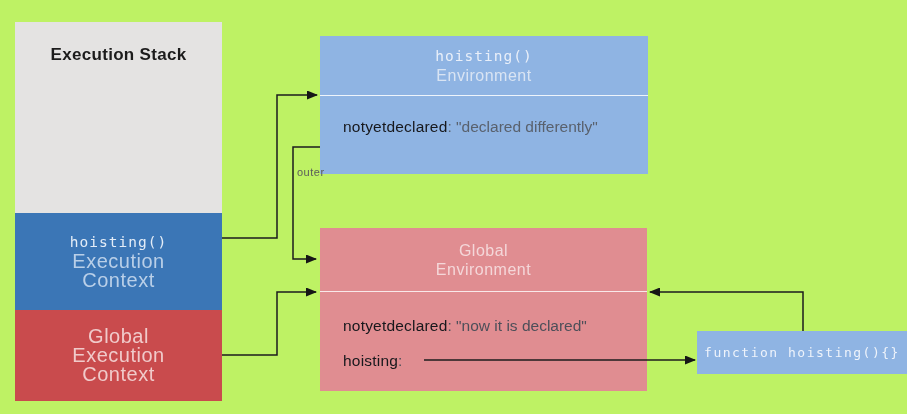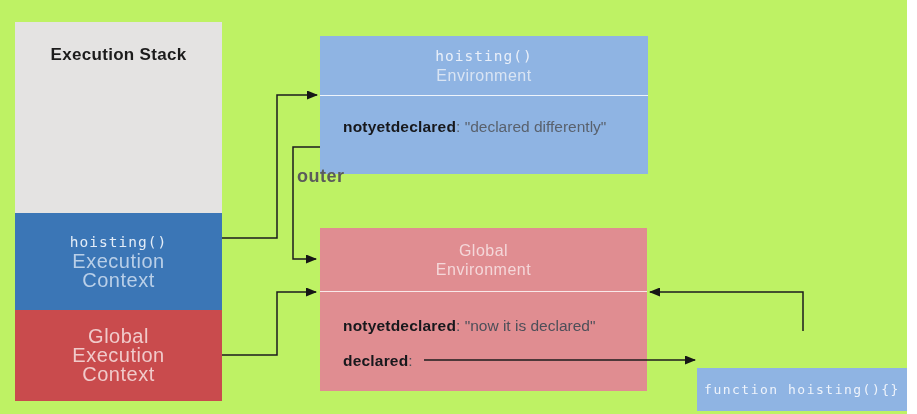--- a/index.html
+++ b/index.html
@@ -55,42 +55,42 @@
     text-align:center;line-height:19px;
   }
   .env-blue .env-header{height:59px;border-bottom:1.5px solid rgba(255,255,255,.85);}
   .env-pink .env-header{height:63px;border-bottom:1.5px solid rgba(255,255,255,.8);}
   .env-blue .hdr-code{font-family:"DejaVu Sans Mono", monospace;font-size:14.5px;color:#e9eff9;letter-spacing:1px;}
   .env-blue .hdr-sub{font-weight:300;font-size:16px;color:#d9e4f3;letter-spacing:.5px;}
   .env-pink .hdr-sub{font-weight:300;font-size:16px;color:#f4d7d9;letter-spacing:.5px;}
 
   .env-body{padding:0 0 0 23px;}
   .binding{font-size:15.5px;line-height:20px;white-space:nowrap;}
-  .binding .key{font-weight:bold;color:#17181c;letter-spacing:.2px;}
+  .binding .key{font-weight:normal;color:#17181c;letter-spacing:.2px;}
   .env-blue .binding .val{color:#59616d;font-weight:300;}
   .env-pink .binding .val{color:#4d4f59;font-weight:300;}
   .env-blue .binding{margin-top:21px;}
   .binding.b1{margin-top:24px;}
   .binding.b2{margin-top:15px;}
 
   
   .fn-box{
     left:697px;top:331px;width:210px;height:43px;
     background:#8fb4e3;
-    display:flex;align-items:center;justify-content:center;margin-top:37px;
+    display:flex;align-items:center;justify-content:center;
   }
   .fn-code{
     font-family:"DejaVu Sans Mono", monospace;
     font-size:13px;color:#eef3fb;letter-spacing:1.5px;white-space:nowrap;
   }
 
   
   .label-outer{
     left:297px;top:166px;
-    font-size:18px;font-weight:700;color:#5b5b5b;letter-spacing:.5px;
+    font-size:11px;font-weight:400;color:#5b5b5b;letter-spacing:.5px;
   }
   .label-envref{
     left:740px;top:262px;width:140px;text-align:center;
     font-size:16.5px;font-weight:bold;color:#101014;letter-spacing:.2px;
   }
 
   
   svg.arrows{position:absolute;left:0;top:0;pointer-events:none;}
 </style>
 </head>
@@ -129,21 +129,21 @@
   <div class="abs env-box env-pink">
     <div class="env-header">
       <div class="hdr-sub">Global</div>
       <div class="hdr-sub">Environment</div>
     </div>
     <div class="env-body">
       <div class="binding b1">
         <span class="key">notyetdeclared</span><span class="val">: "now it is declared"</span>
       </div>
       <div class="binding b2">
-        <span class="key">declared</span><span class="val">:</span>
+        <span class="key">hoisting</span><span class="val">:</span>
       </div>
     </div>
   </div>
 
   <div class="abs fn-box">
     <div class="fn-code">function hoisting(){}</div>
   </div>
 
   <div class="abs label-outer">outer</div>
 

